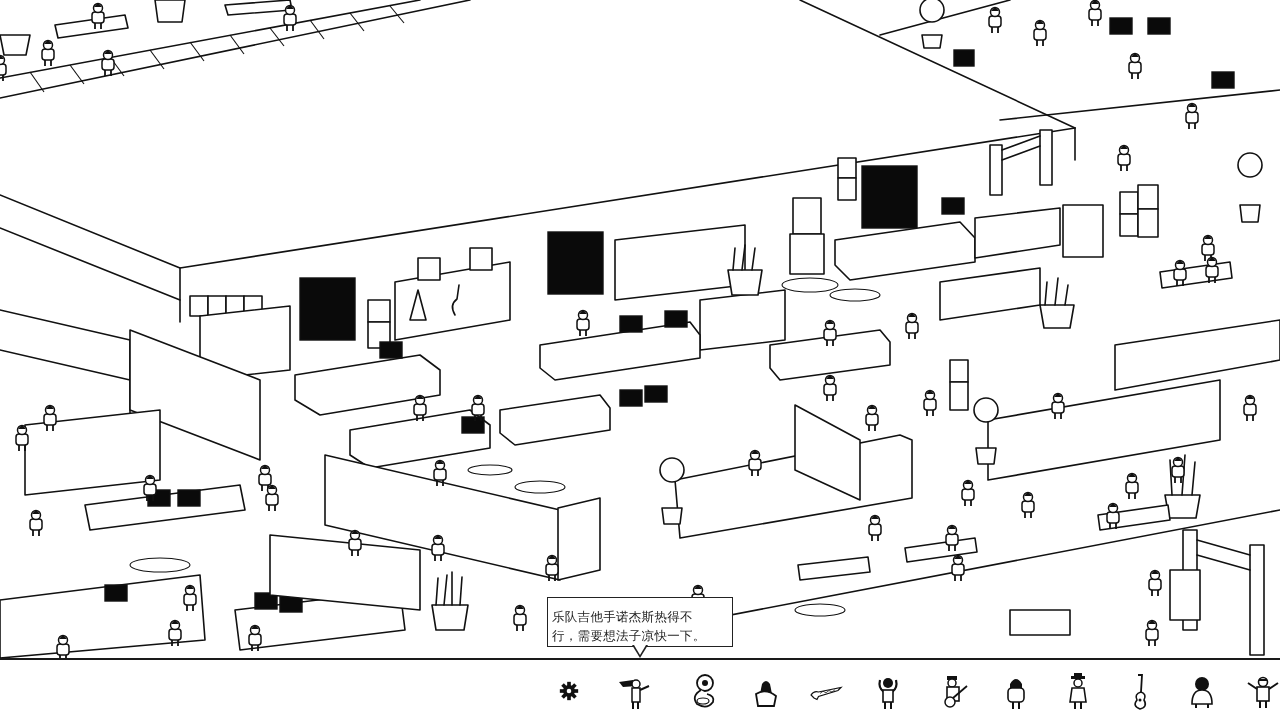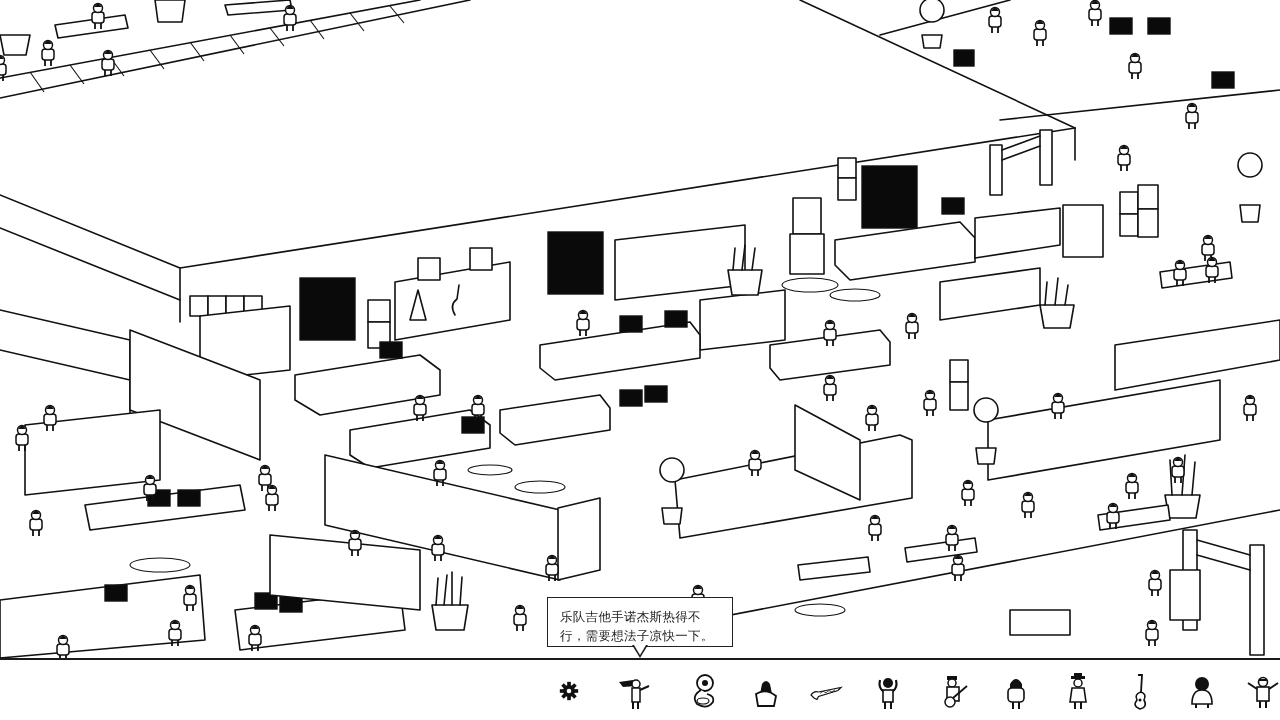--- a/index.html
+++ b/index.html
@@ -11,21 +11,21 @@
   .lnt { fill:none; stroke:#111; stroke-width:1.1; }
   .wf { fill:#fff; stroke:#111; stroke-width:1.6; stroke-linejoin:round; }
   .blk { fill:#0a0a0a; stroke:#111; stroke-width:1.4; }
   .folk { cursor:pointer; }
   #bar { position:absolute; left:0; top:658px; width:1280px; height:62px; background:#fff;
          border-top:2px solid #1a1a1a; box-sizing:border-box; }
   .target { position:absolute; top:12px; width:36px; height:40px; display:flex; align-items:center; justify-content:center; cursor:pointer; }
   .target svg { width:36px; height:40px; }
   #settings { position:absolute; left:558px; top:20px; width:22px; height:22px; cursor:pointer; }
   #tooltip { position:absolute; left:547px; top:597px; width:186px; height:50px; background:#fff;
-             border:1.5px solid #222; box-sizing:border-box; padding:9px 10px 0 12px;
+             border:1.5px solid #222; box-sizing:border-box; padding:9px 10px 0 4px;
              font-family:"DejaVu Sans", sans-serif; font-size:12.5px; line-height:19px; color:#222; letter-spacing:0.3px; }
   #tooltip-pointer { position:absolute; left:632px; top:645px; width:0; height:0;
                      border-left:8px solid transparent; border-right:8px solid transparent; border-top:13px solid #222; }
   #tooltip-pointer-inner { position:absolute; left:634px; top:645px; width:0; height:0;
                      border-left:6px solid transparent; border-right:6px solid transparent; border-top:10px solid #fff; }
 </style>
 </head>
 <body>
 
 <div id="scene">

